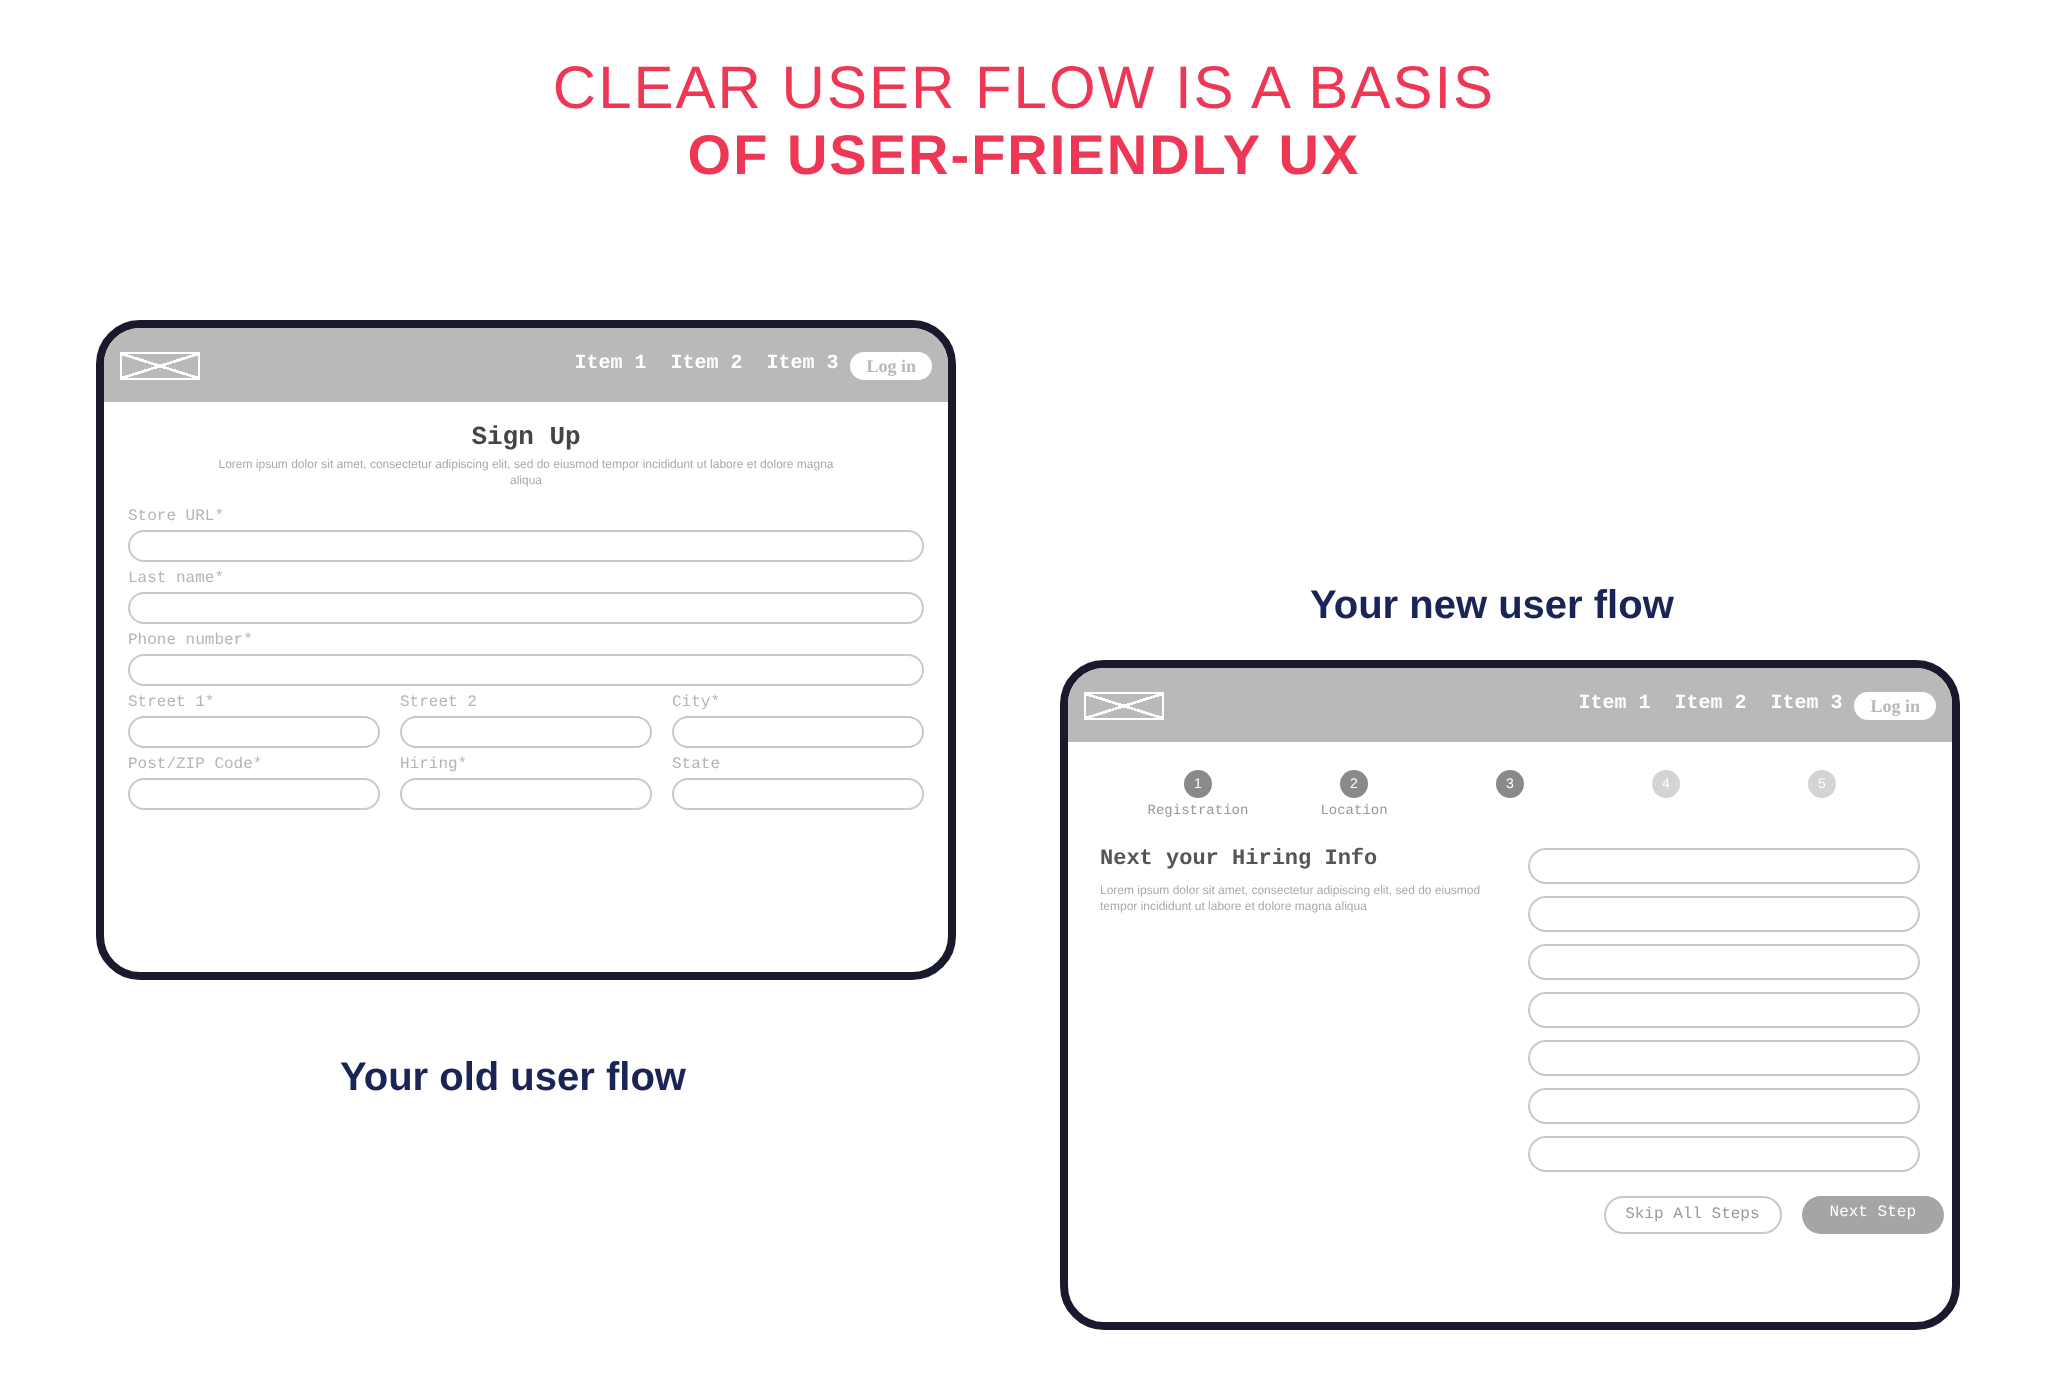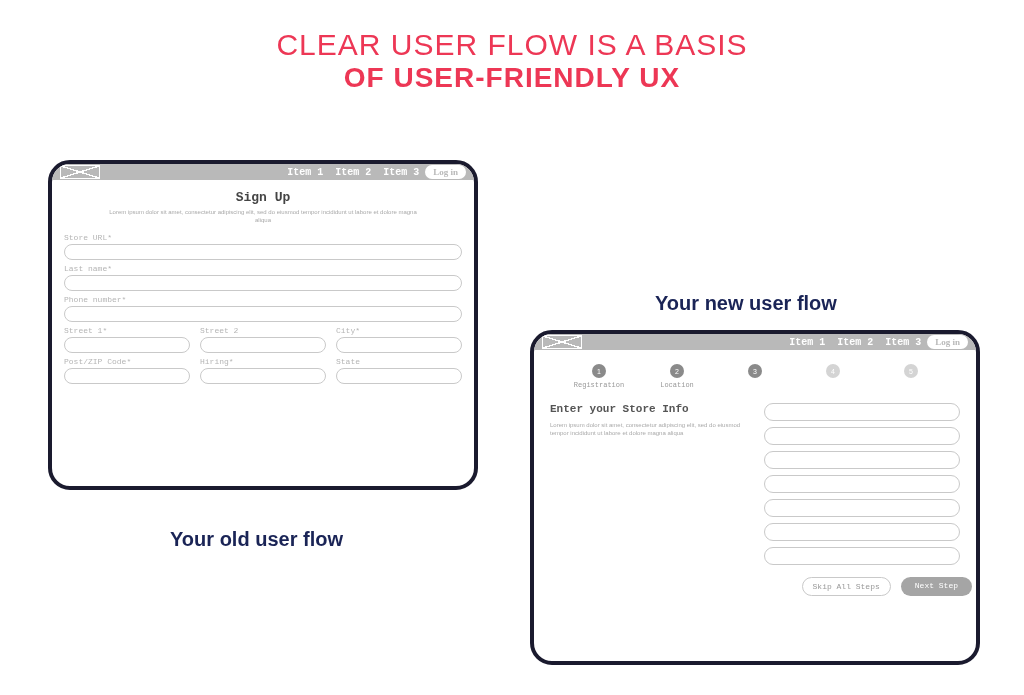--- a/index.html
+++ b/index.html
@@ -40,21 +40,21 @@
     height: 330px;
   }
   .device-new {
     left: 530px;
     top: 330px;
     width: 450px;
     height: 335px;
   }
   .topbar {
     background: #b9b9b9;
-    height: 16px;
+    height: 37px;
     display: flex;
     align-items: center;
     padding: 0 8px;
   }
   .logo-box {
     width: 40px;
     height: 14px;
     border: 1.5px solid #fff;
     position: relative;
     margin-right: auto;
@@ -295,21 +295,21 @@
         <div class="step-circle step-pending">4</div>
         <div class="step-label"></div>
       </div>
     <div class="step">
         <div class="step-circle step-pending">5</div>
         <div class="step-label"></div>
       </div>
   </div>
   <div class="new-body">
     <div class="new-left">
-      <div class="hire-heading">Enter your Store Info</div>
+      <div class="hire-heading">Next your Hiring Info</div>
       <div class="hire-lorem">Lorem ipsum dolor sit amet, consectetur adipiscing elit, sed do eiusmod tempor incididunt ut labore et dolore magna aliqua</div>
     </div>
     <div class="new-right">
       <div class="nr-input"></div>
       <div class="nr-input"></div>
       <div class="nr-input"></div>
       <div class="nr-input"></div>
       <div class="nr-input"></div>
       <div class="nr-input"></div>
       <div class="nr-input"></div>

